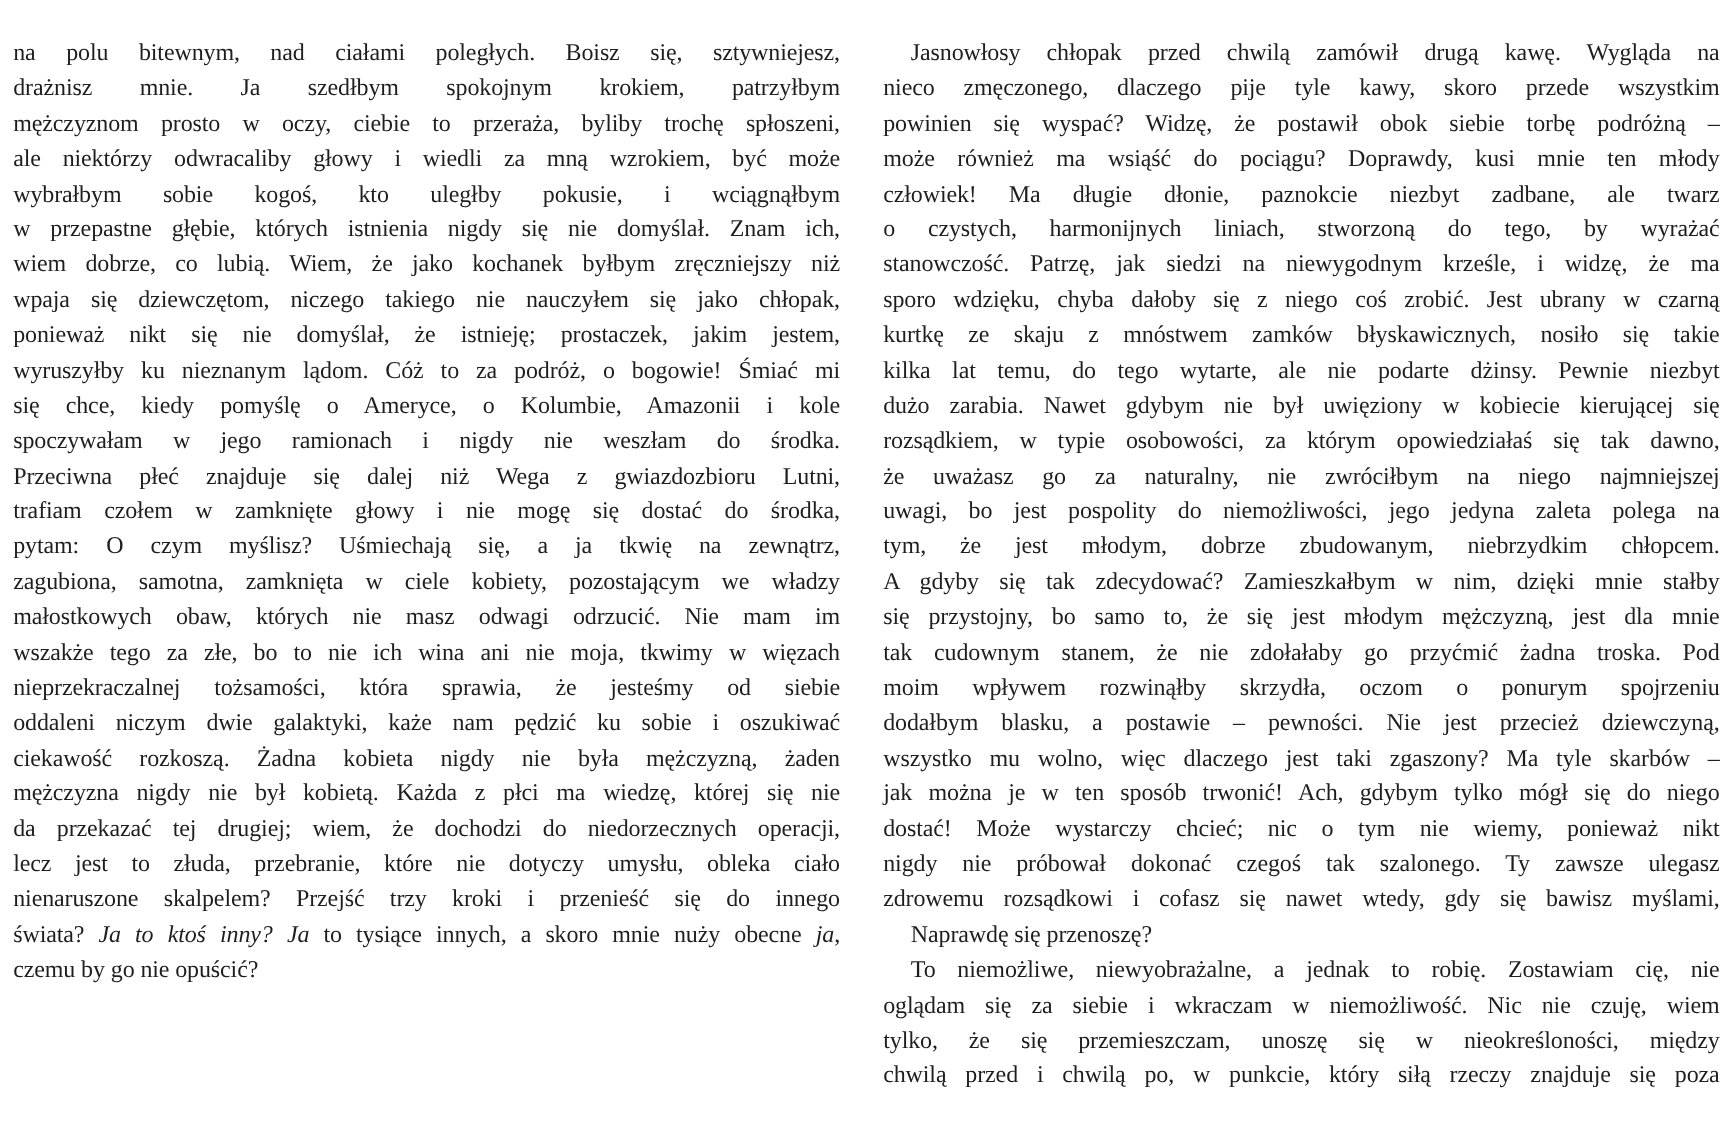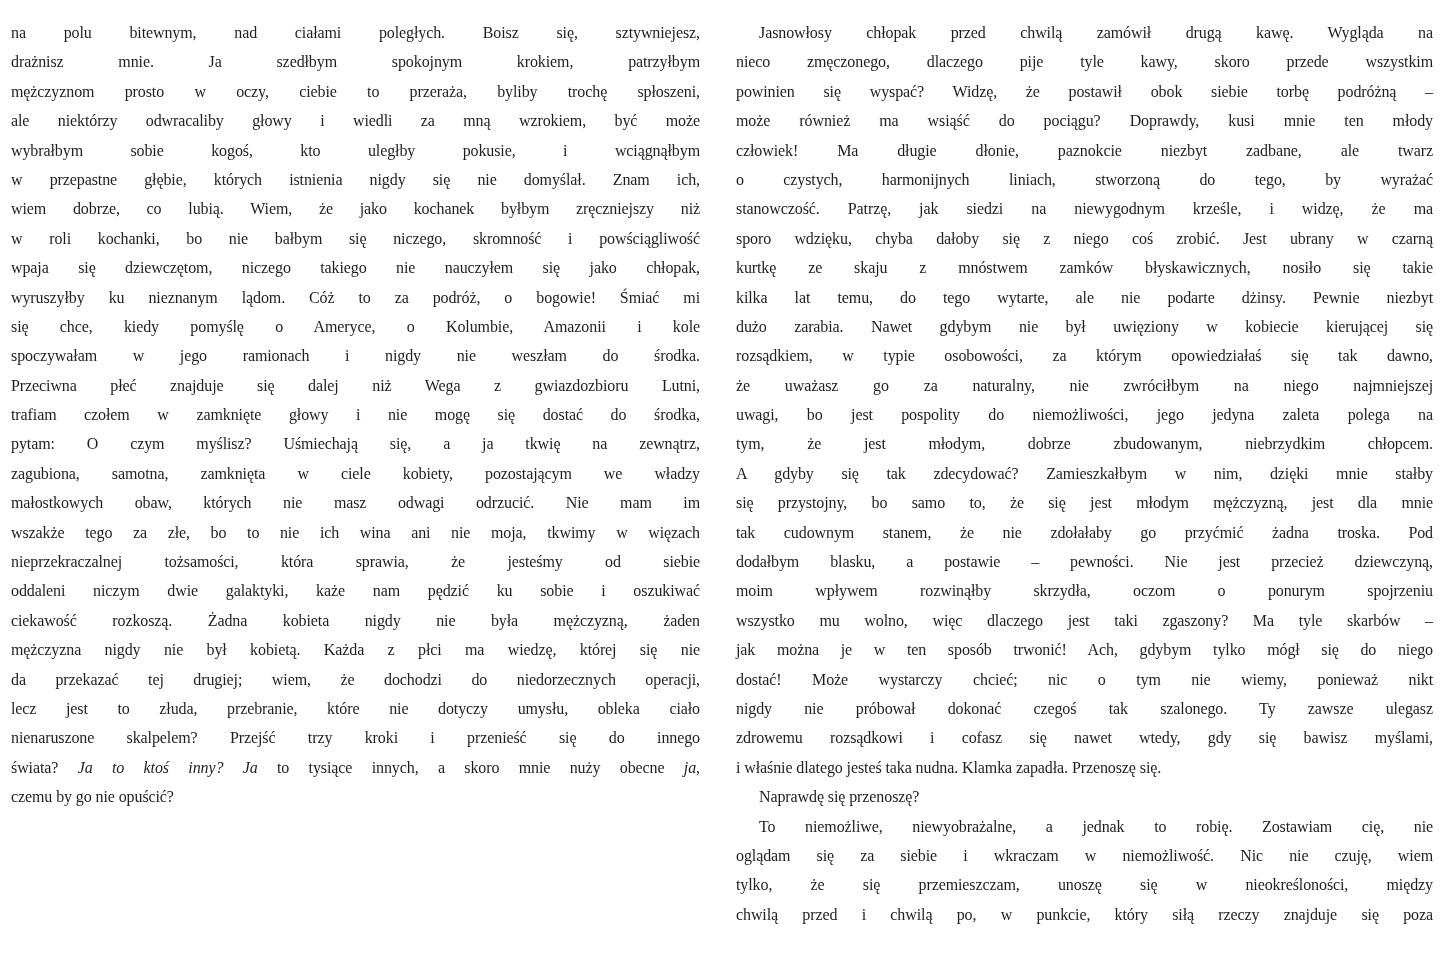--- a/index.html
+++ b/index.html
@@ -14,23 +14,23 @@
     position: relative;
     font-family: "Liberation Serif", "DejaVu Serif", serif;
   }
   .book-spread {
     position: absolute;
     inset: 0;
     background: #ffffff;
   }
   .page-column {
     position: absolute;
-    top: 18px;
+    top: 30px;
     color: #1e1e1e;
-    font-size: 16px;
+    font-size: 20px;
     line-height: 29.4px;
     letter-spacing: -0.1px;
   }
   .page-column.left {
     left: 11px;
     width: 689px;
   }
   .page-column.right {
     left: 736px;
     width: 697px;
@@ -60,22 +60,22 @@
 
 <div class="book-spread">
   <div class="page-column left">
       <div class="line"><span>na polu bitewnym, nad ciałami poległych. Boisz się, sztywniejesz,</span></div>
       <div class="line"><span>drażnisz mnie. Ja szedłbym spokojnym krokiem, patrzyłbym</span></div>
       <div class="line"><span>mężczyznom prosto w oczy, ciebie to przeraża, byliby trochę spłoszeni,</span></div>
       <div class="line"><span>ale niektórzy odwracaliby głowy i wiedli za mną wzrokiem, być może</span></div>
       <div class="line"><span>wybrałbym sobie kogoś, kto uległby pokusie, i wciągnąłbym</span></div>
       <div class="line"><span>w przepastne głębie, których istnienia nigdy się nie domyślał. Znam ich,</span></div>
       <div class="line"><span>wiem dobrze, co lubią. Wiem, że jako kochanek byłbym zręczniejszy niż</span></div>
-      <div class="line"><span>w roli kochanki, bo nie bałbym się niczego, skromność i powściągliwość</span></div>
       <div class="line"><span>wpaja się dziewczętom, niczego takiego nie nauczyłem się jako chłopak,</span></div>
+      <div class="line"><span>ponieważ nikt się nie domyślał, że istnieję; prostaczek, jakim jestem,</span></div>
       <div class="line"><span>wyruszyłby ku nieznanym lądom. Cóż to za podróż, o bogowie! Śmiać mi</span></div>
       <div class="line"><span>się chce, kiedy pomyślę o Ameryce, o Kolumbie, Amazonii i kole</span></div>
       <div class="line"><span>spoczywałam w jego ramionach i nigdy nie weszłam do środka.</span></div>
       <div class="line"><span>Przeciwna płeć znajduje się dalej niż Wega z gwiazdozbioru Lutni,</span></div>
       <div class="line"><span>trafiam czołem w zamknięte głowy i nie mogę się dostać do środka,</span></div>
       <div class="line"><span>pytam: O czym myślisz? Uśmiechają się, a ja tkwię na zewnątrz,</span></div>
       <div class="line"><span>zagubiona, samotna, zamknięta w ciele kobiety, pozostającym we władzy</span></div>
       <div class="line"><span>małostkowych obaw, których nie masz odwagi odrzucić. Nie mam im</span></div>
       <div class="line"><span>wszakże tego za złe, bo to nie ich wina ani nie moja, tkwimy w więzach</span></div>
       <div class="line"><span>nieprzekraczalnej tożsamości, która sprawia, że jesteśmy od siebie</span></div>
@@ -100,27 +100,26 @@
       <div class="line"><span>kurtkę ze skaju z mnóstwem zamków błyskawicznych, nosiło się takie</span></div>
       <div class="line"><span>kilka lat temu, do tego wytarte, ale nie podarte dżinsy. Pewnie niezbyt</span></div>
       <div class="line"><span>dużo zarabia. Nawet gdybym nie był uwięziony w kobiecie kierującej się</span></div>
       <div class="line"><span>rozsądkiem, w typie osobowości, za którym opowiedziałaś się tak dawno,</span></div>
       <div class="line"><span>że uważasz go za naturalny, nie zwróciłbym na niego najmniejszej</span></div>
       <div class="line"><span>uwagi, bo jest pospolity do niemożliwości, jego jedyna zaleta polega na</span></div>
       <div class="line"><span>tym, że jest młodym, dobrze zbudowanym, niebrzydkim chłopcem.</span></div>
       <div class="line"><span>A gdyby się tak zdecydować? Zamieszkałbym w nim, dzięki mnie stałby</span></div>
       <div class="line"><span>się przystojny, bo samo to, że się jest młodym mężczyzną, jest dla mnie</span></div>
       <div class="line"><span>tak cudownym stanem, że nie zdołałaby go przyćmić żadna troska. Pod</span></div>
+      <div class="line"><span>moim wpływem rozwinąłby skrzydła, oczom o ponurym spojrzeniu</span></div>
       <div class="line"><span>dodałbym blasku, a postawie – pewności. Nie jest przecież dziewczyną,</span></div>
-      <div class="line"><span>moim wpływem rozwinąłby skrzydła, oczom o ponurym spojrzeniu</span></div>
       <div class="line"><span>wszystko mu wolno, więc dlaczego jest taki zgaszony? Ma tyle skarbów –</span></div>
       <div class="line"><span>jak można je w ten sposób trwonić! Ach, gdybym tylko mógł się do niego</span></div>
       <div class="line"><span>dostać! Może wystarczy chcieć; nic o tym nie wiemy, ponieważ nikt</span></div>
       <div class="line"><span>nigdy nie próbował dokonać czegoś tak szalonego. Ty zawsze ulegasz</span></div>
       <div class="line"><span>zdrowemu rozsądkowi i cofasz się nawet wtedy, gdy się bawisz myślami,</span></div>
-      <div class="line para-end"><span>i właśnie dlatego jesteś taka nudna. Klamka zapadła. Przenoszę się.</span></div>
       <div class="line indent para-end"><span>Naprawdę się przenoszę?</span></div>
       <div class="line indent"><span>To niemożliwe, niewyobrażalne, a jednak to robię. Zostawiam cię, nie</span></div>
       <div class="line"><span>oglądam się za siebie i wkraczam w niemożliwość. Nic nie czuję, wiem</span></div>
       <div class="line"><span>tylko, że się przemieszczam, unoszę się w nieokreśloności, między</span></div>
       <div class="line"><span>chwilą przed i chwilą po, w punkcie, który siłą rzeczy znajduje się poza</span></div>
     </div>
 </div>
 
 </body></html>

